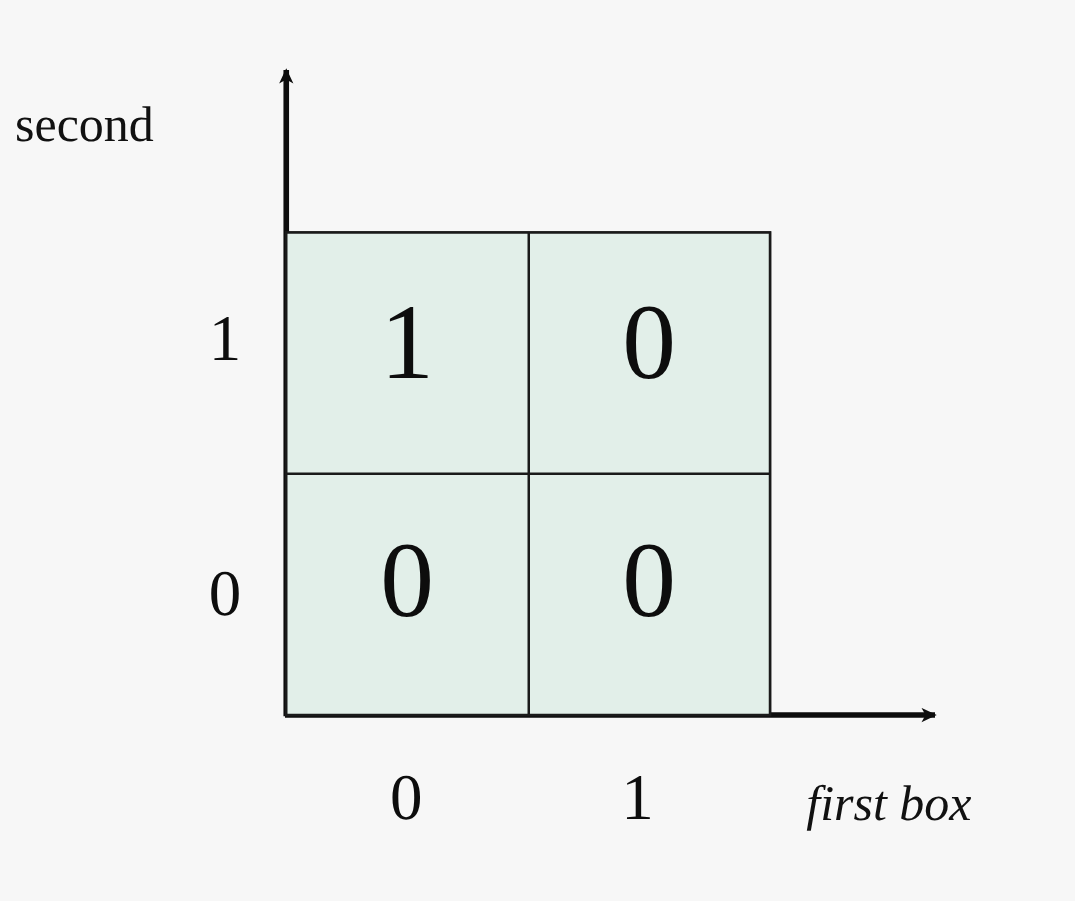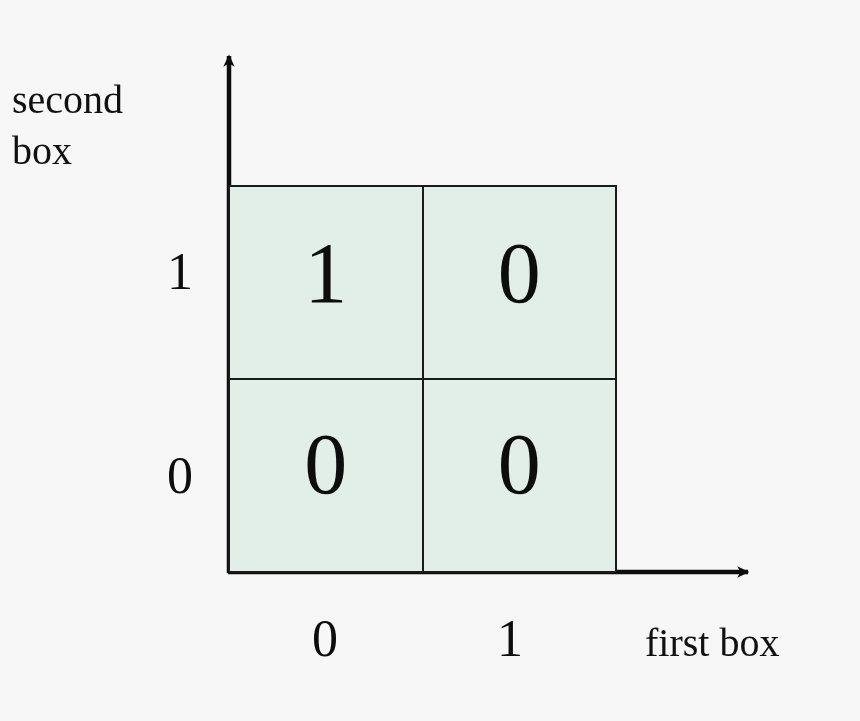--- a/index.html
+++ b/index.html
@@ -81,20 +81,21 @@
   }
   #x-axis-title {
     position: absolute;
     left: 645px;
     top: 623px;
     font-size: 40px;
     line-height: 1;
     color: #111111;
     white-space: nowrap;
     user-select: none;
+    font-style: italic;
   }
 
   
   .tick-label {
     position: absolute;
     font-size: 52px;
     line-height: 1;
     color: #0d0d0d;
     text-align: center;
     user-select: none;
@@ -137,21 +138,20 @@
     </div>
 
     <div class="matrix-cell" id="cell-r1c1">
       <span class="cell-value">0</span>
     </div>
 
   </div>
 
   <div id="y-axis-title">
     <div>second</div>
-    <div>box</div>
   </div>
 
   <div id="x-axis-title">first box</div>
 
   <div class="tick-label" id="y-tick-1">1</div>
   <div class="tick-label" id="y-tick-0">0</div>
   <div class="tick-label" id="x-tick-0">0</div>
   <div class="tick-label" id="x-tick-1">1</div>
 
 </div>

